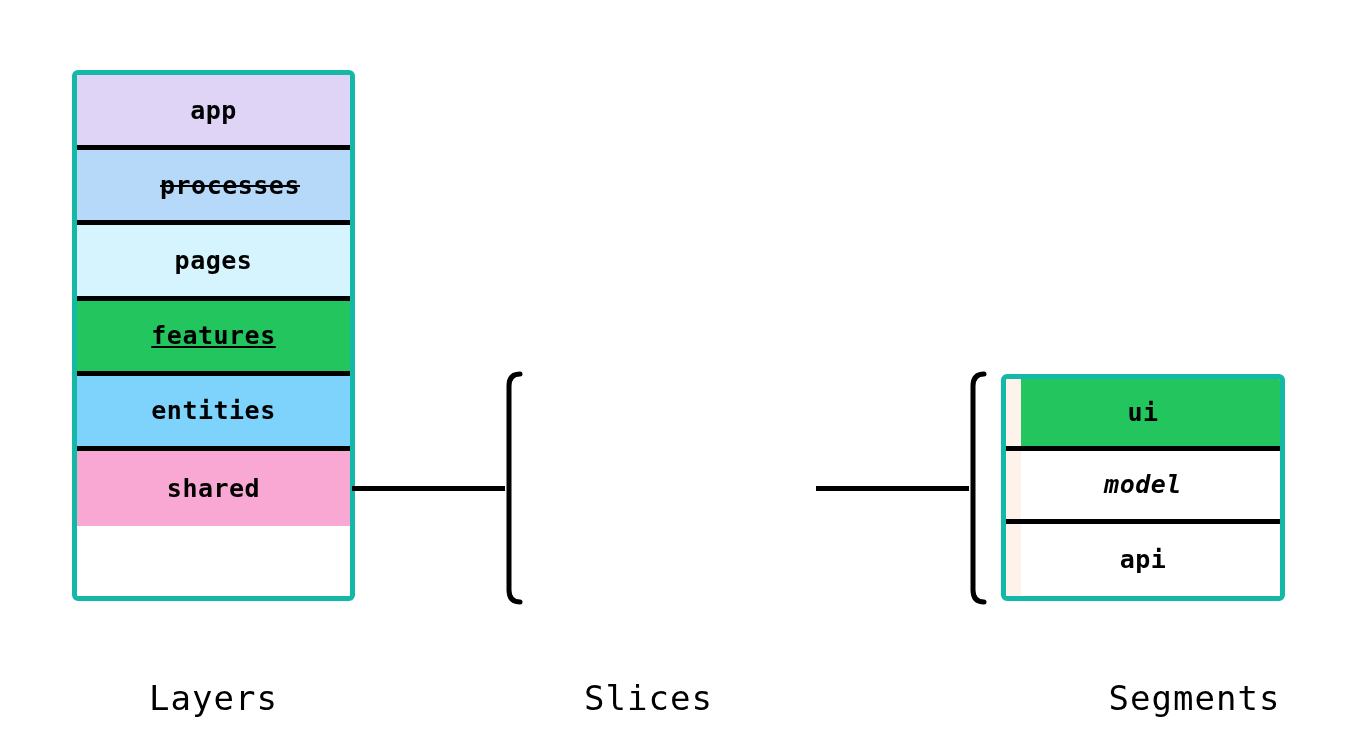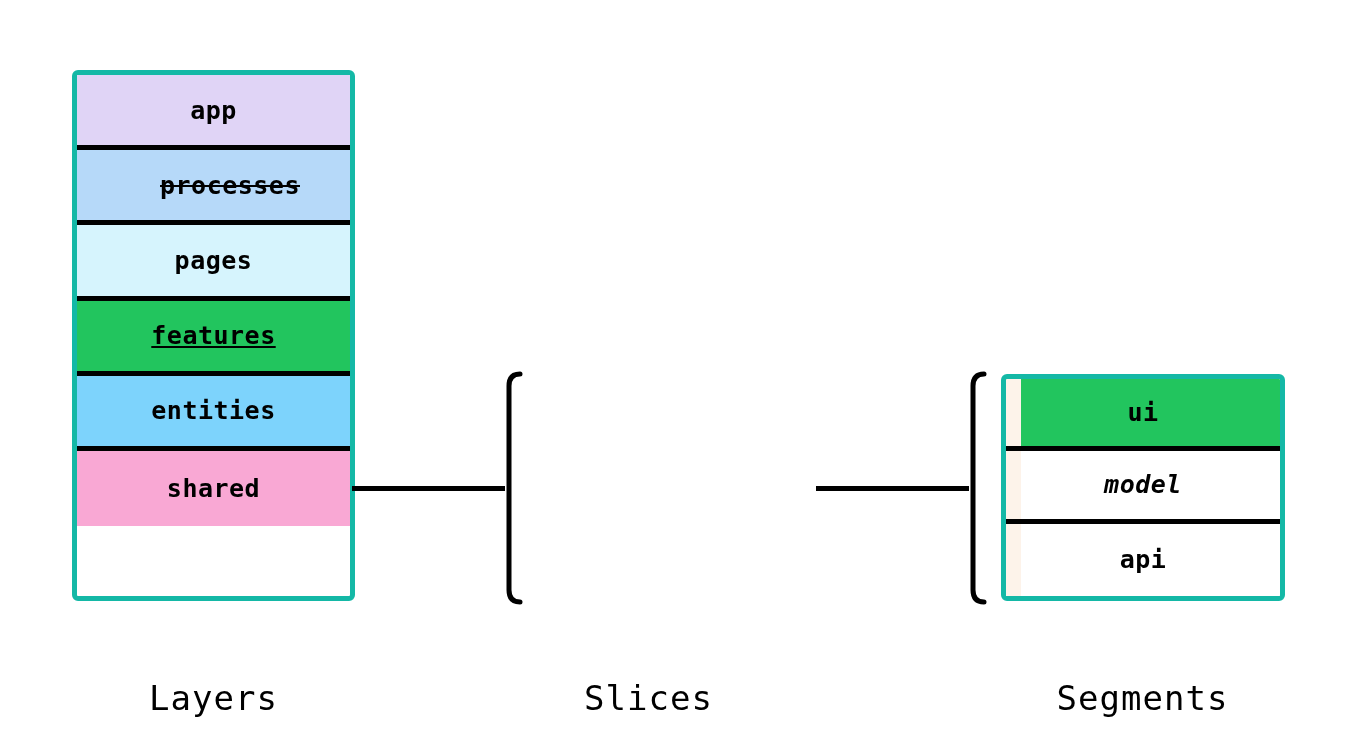--- a/index.html
+++ b/index.html
@@ -91,21 +91,21 @@
     font-family:"DejaVu Sans Mono",monospace;
     font-size:34px;
     font-weight:400;
     color:#000000;
     letter-spacing:1px;
     line-height:1.2;
     margin-top:46px;
   }
   #caption-layers{left:72px;}
   #caption-slices{left:507px;}
-  #caption-segments{left:1001px;}
+  #caption-segments{left:1053px;}
 </style>
 </head>
 <body>
 
 <div id="stage">
 
   <div class="group-box" id="layers-box">
     <div class="row" style="background: rgb(224, 212, 246);">
       <span class="row-label">app</span>
     </div>

